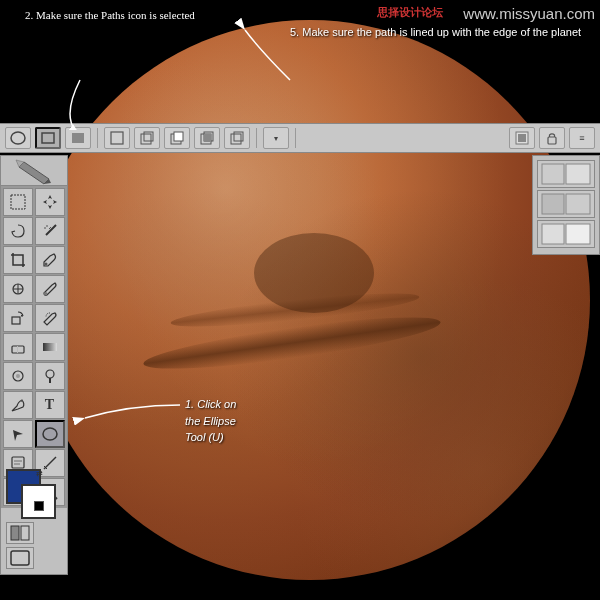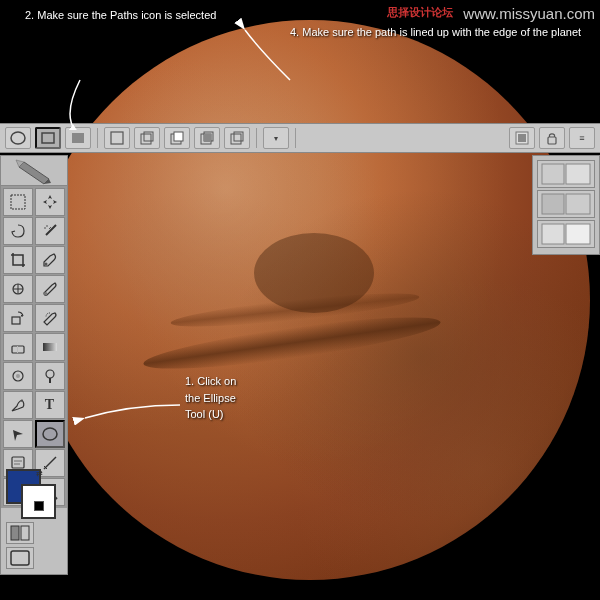--- a/index.html
+++ b/index.html
@@ -81,21 +81,21 @@
       width: 120px; height: 80px;
       top: 38%; left: 40%;
     }
 
     
     .watermark {
       position: absolute;
       top: 5px;
       right: 5px;
       display: flex;
-      gap: 10px;
+      gap: 20px;
       z-index: 10;
     }
     .watermark-text {
       color: #cc3333;
       font-size: 11px;
       font-weight: bold;
     }
     .watermark-text2 {
       color: #cccccc;
       font-size: 15px;
@@ -231,26 +231,27 @@
 
     
     .arrow-svg {
       position: absolute;
       z-index: 30;
     }
 
     
     .step1-label {
       position: absolute;
-      top: 373px;
+      top: 396px;
       left: 185px;
       z-index: 30;
       color: #fff;
       font-size: 11px;
       line-height: 1.4;
+      font-style: italic;
     }
 
     
     .step2-label {
       position: absolute;
       top: 8px;
       left: 25px;
       z-index: 30;
       color: #fff;
       font-size: 11px;
@@ -572,35 +573,35 @@
     <div class="tool-btn" style="width:58px; height:28px;">
       <svg width="50" height="22" viewBox="0 0 50 22">
         <rect x="1" y="1" width="22" height="20" fill="#ddd" stroke="#888" stroke-width="1"></rect>
         <rect x="25" y="1" width="24" height="20" fill="#eee" stroke="#888" stroke-width="1"></rect>
       </svg>
     </div>
   </div>
 </div>
 
 <div class="step2-label">
-  <span style="color:#fff; font-size:11px; line-height:1.4; display:block;">2. Make sure the Paths
+  <span style="color:#fff; font-size:11px; line-height:1.4; display:block;font-family:Liberation Serif, serif;">2. Make sure the Paths
 icon is selected</span>
 </div>
 
 <svg class="arrow-svg" style="top:10px; left:0; width:200px; height:120px; pointer-events:none;">
   <defs>
     <marker id="arrowhead1" markerWidth="8" markerHeight="6" refX="8" refY="3" orient="auto">
       <polygon points="0 0, 8 3, 0 6" fill="white"></polygon>
     </marker>
   </defs>
   <path d="M 80 70 Q 60 110 80 125" fill="none" stroke="white" stroke-width="1.5" marker-end="url(#arrowhead1)"></path>
 </svg>
 
 <div class="step3-label">
-  <span style="color:#fff; font-size:11px; line-height:1.4; display:block; text-shadow: 1px 1px 2px #000;">4. Make sure the path is
+  <span style="color:#fff; font-size:11px; line-height:1.4; display:block; text-shadow: 1px 1px 2px #000;">5. Make sure the path is
 lined up with the edge of
 the planet</span>
 </div>
 
 <svg class="arrow-svg" style="top:0; left:230px; width:250px; height:130px; pointer-events:none;">
   <defs>
     <marker id="arrowhead2" markerWidth="8" markerHeight="6" refX="0" refY="3" orient="auto">
       <polygon points="8 0, 0 3, 8 6" fill="white"></polygon>
     </marker>
   </defs>

